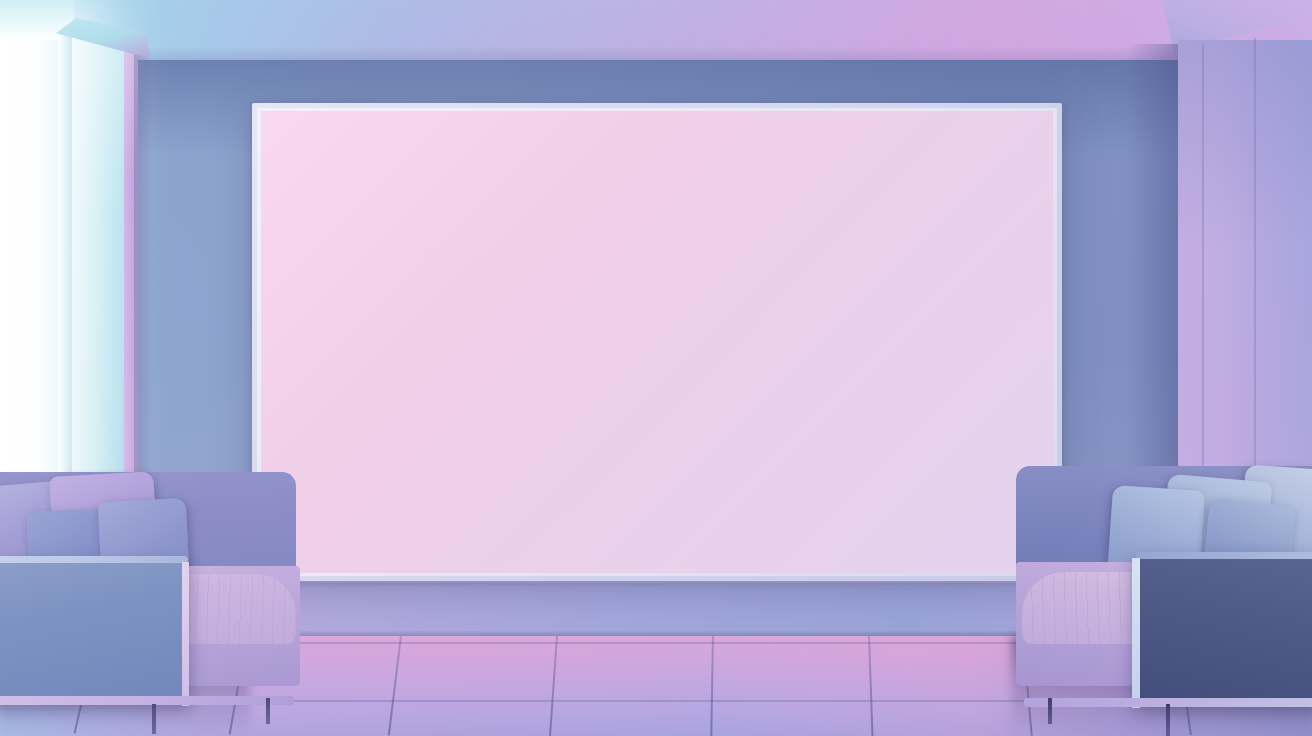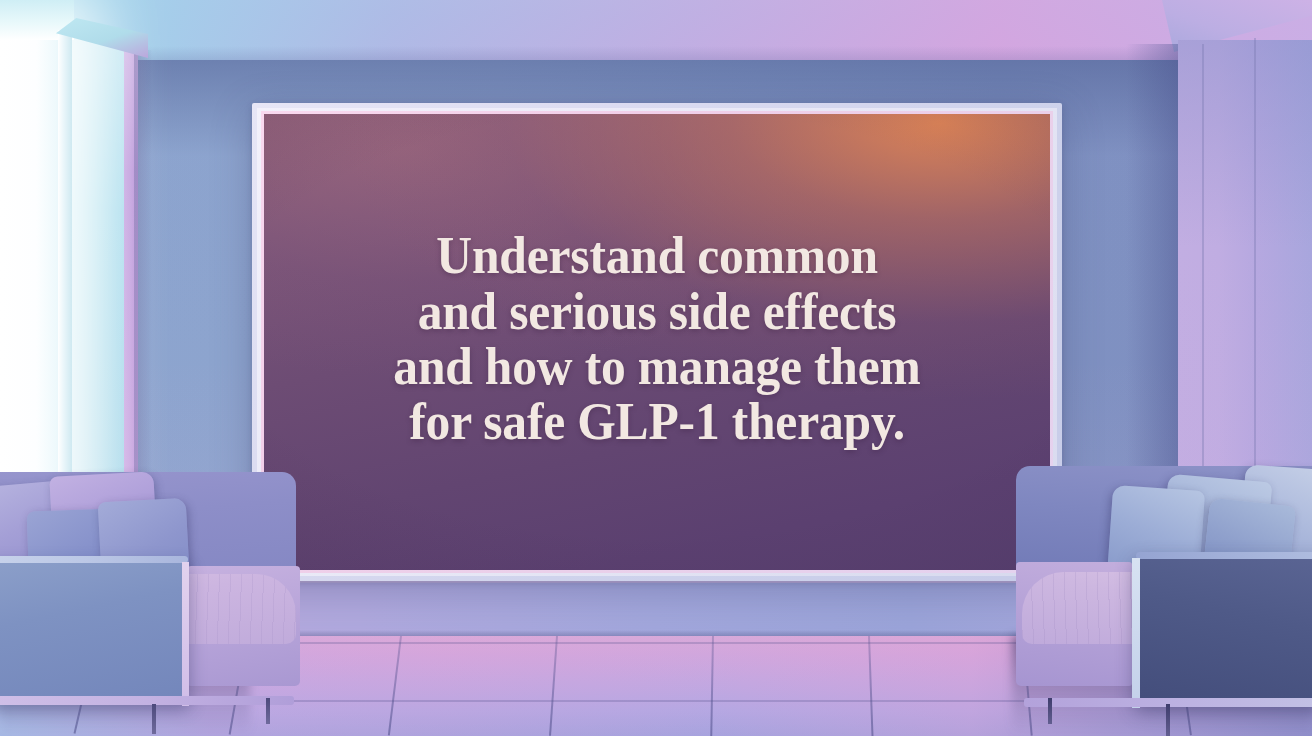--- a/index.html
+++ b/index.html
@@ -367,29 +367,20 @@
     <div class="floor-tile" style="left:1176px;transform:rotate(-8deg);"></div>
     <div class="floor-seam" style="top:64px"></div>
   </div>
   <div class="refl refl-left"></div>
   <div class="refl refl-right"></div>
 
   <div class="frame-outer"></div>
   <div class="frame-bevel"></div>
   <div class="frame-innerglow"></div>
 
-  <div class="poster">
-    <div class="poster-vignette"></div>
-    <div class="poster-text">
-      <div class="pline">Understand common</div>
-      <div class="pline">and serious side effects</div>
-      <div class="pline">and how to manage them</div>
-      <div class="pline">for safe GLP-1 therapy.</div>
-    </div>
-  </div>
 
   <div class="sofa" id="sofa-left">
     <div class="l-backrest"></div>
     <div class="l-pillow l-p1"></div>
     <div class="l-pillow l-p2"></div>
     <div class="l-pillow l-p3"></div>
     <div class="l-pillow l-p4"></div>
     <div class="l-body-right"></div>
     <div class="l-seat"></div>
     <div class="l-seat-lines"></div>

